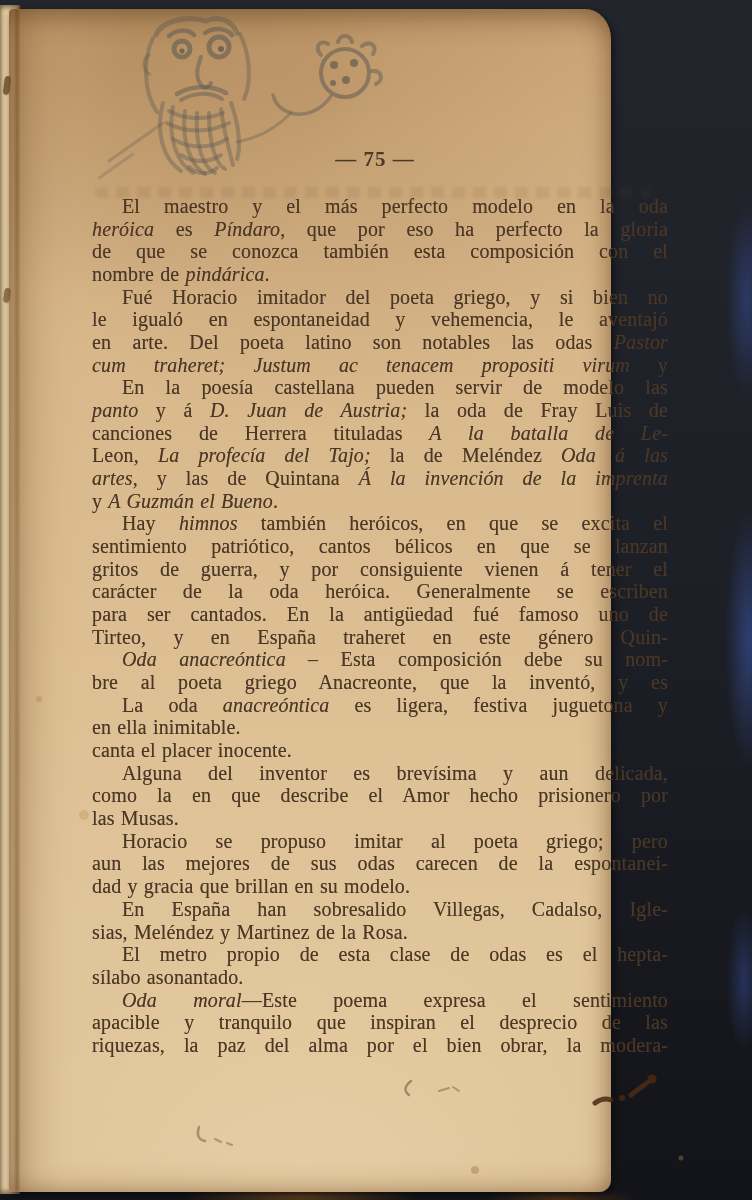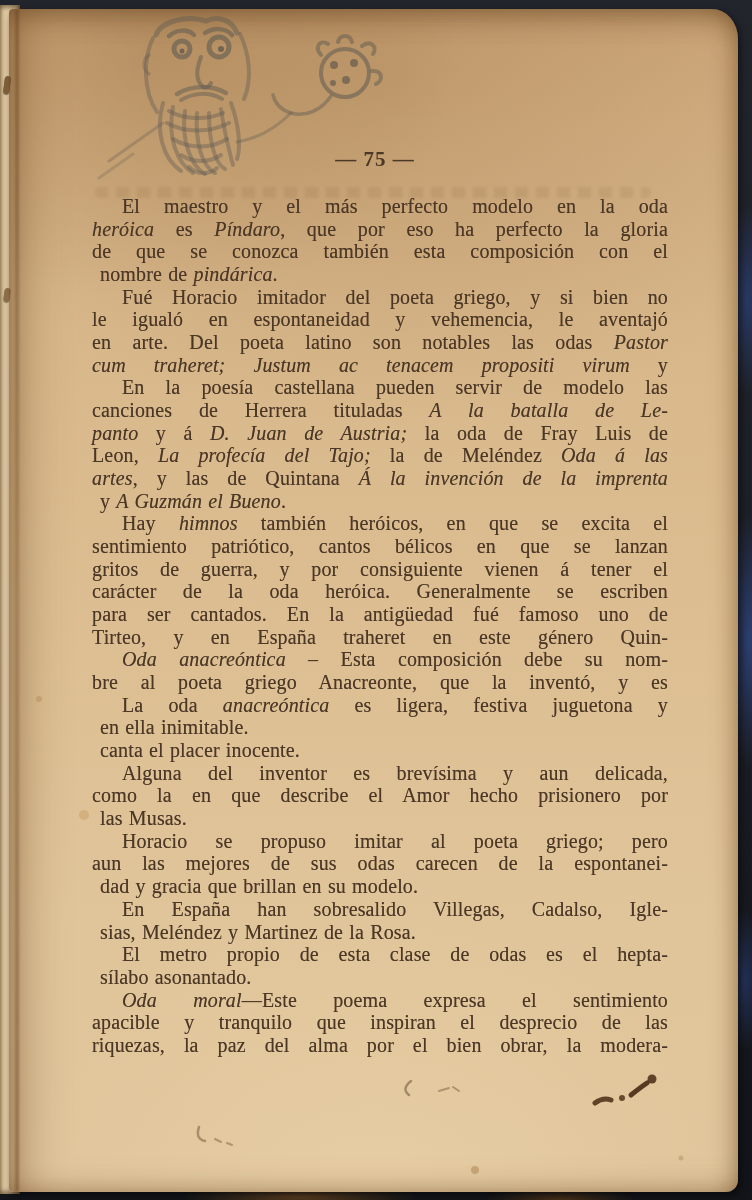--- a/index.html
+++ b/index.html
@@ -19,21 +19,21 @@
       linear-gradient(180deg,#23252d 0%,#1d1f27 50%,#131419 100%);
   }
   
   .edge-stack{
     position:absolute;left:0;top:5px;bottom:6px;width:20px;
     background:linear-gradient(90deg,#d9c094 0%,#e8d2ab 40%,#cfb183 85%,#a5834f 100%);
     box-shadow:inset 0 3px 4px rgba(60,40,20,.5), inset 0 -3px 4px rgba(60,40,20,.5);
   }
   
   .page{
-    position:absolute;left:9px;top:9px;width:729px;height:1183px;
+    position:absolute;left:9px;top:9px;width:602px;height:1183px;
     border-radius:4px 26px 12px 4px / 4px 30px 12px 4px;
     background:
       radial-gradient(95% 42% at 52% 6%, rgba(150,108,62,.30) 0%, rgba(150,108,62,0) 70%),
       radial-gradient(60% 30% at 20% 4%, rgba(140,100,55,.28) 0%, rgba(140,100,55,0) 70%),
       radial-gradient(70% 35% at 50% 102%, rgba(244,222,182,.35) 0%, rgba(244,222,182,0) 72%),
       linear-gradient(180deg,#cda87a 0%,#d4b184 10%,#d8b88b 28%,#dcbe92 52%,#e1c59a 78%,#e0c59b 100%);
     box-shadow:
       inset 30px 0 46px -20px rgba(105,66,30,.50),
       inset -16px 0 26px -14px rgba(110,72,35,.42),
       inset 0 18px 30px -14px rgba(92,58,26,.55),
@@ -69,21 +69,21 @@
   .textblock{
     position:absolute;left:83px;top:186px;width:576px;
     font-size:20px;color:#4b3726;
   }
   .line{
     height:22.68px;line-height:22.68px;white-space:nowrap;
     text-align:justify;text-align-last:justify;
     letter-spacing:.15px;word-spacing:1px;
     text-shadow:0 0 .6px rgba(75,55,38,.55);
   }
-  .line.end{text-align-last:left;margin-left:8px;}
+  .line.end{text-align-last:left;}
   .line.ind{padding-left:30px;}
   .it{font-style:italic;}
   
   .smudges{position:absolute;left:0;top:0;width:729px;height:1183px;pointer-events:none;}
 </style>
 </head>
 <body>
 
 <div class="scene">
 
@@ -156,22 +156,22 @@
     <div class="textblock">
         <div class="line ind"><span>El maestro y el más perfecto modelo en la oda</span></div>
         <div class="line"><span class="it">heróica</span><span> es </span><span class="it">Píndaro</span><span>, que por eso ha perfecto la gloria</span></div>
         <div class="line"><span>de que se conozca también esta composición con el</span></div>
         <div class="line end"><span>nombre de </span><span class="it">pindárica</span><span>.</span></div>
         <div class="line ind"><span>Fué Horacio imitador del poeta griego, y si bien no</span></div>
         <div class="line"><span>le igualó en espontaneidad y vehemencia, le aventajó</span></div>
         <div class="line"><span>en arte. Del poeta latino son notables las odas </span><span class="it">Pastor</span></div>
         <div class="line"><span class="it">cum traheret; Justum ac tenacem propositi virum</span><span> y</span></div>
         <div class="line ind"><span>En la poesía castellana pueden servir de modelo las</span></div>
+        <div class="line"><span class="it">panto</span><span> y á </span><span class="it">D. Juan de Austria;</span><span> la oda de Fray Luis de</span></div>
         <div class="line"><span>canciones de Herrera tituladas </span><span class="it">A la batalla de Le-</span></div>
-        <div class="line"><span class="it">panto</span><span> y á </span><span class="it">D. Juan de Austria;</span><span> la oda de Fray Luis de</span></div>
         <div class="line"><span>Leon, </span><span class="it">La profecía del Tajo;</span><span> la de Meléndez </span><span class="it">Oda á las</span></div>
         <div class="line"><span class="it">artes</span><span>, y las de Quintana </span><span class="it">Á la invención de la imprenta</span></div>
         <div class="line end"><span>y </span><span class="it">A Guzmán el Bueno</span><span>.</span></div>
         <div class="line ind"><span>Hay </span><span class="it">himnos</span><span> también heróicos, en que se excita el</span></div>
         <div class="line"><span>sentimiento patriótico, cantos bélicos en que se lanzan</span></div>
         <div class="line"><span>gritos de guerra, y por consiguiente vienen á tener el</span></div>
         <div class="line"><span>carácter de la oda heróica. Generalmente se escriben</span></div>
         <div class="line"><span>para ser cantados. En la antigüedad fué famoso uno de</span></div>
         <div class="line"><span>Tirteo, y en España traheret en este género Quin-</span></div>
         <div class="line ind"><span class="it">Oda anacreóntica</span><span> – Esta composición debe su nom-</span></div>

